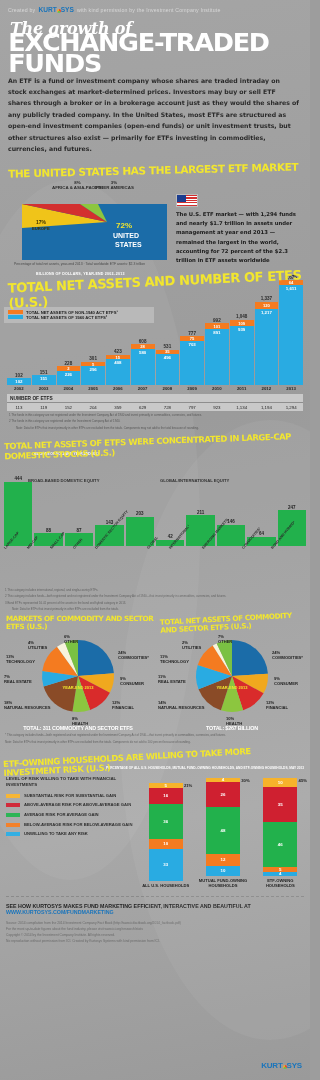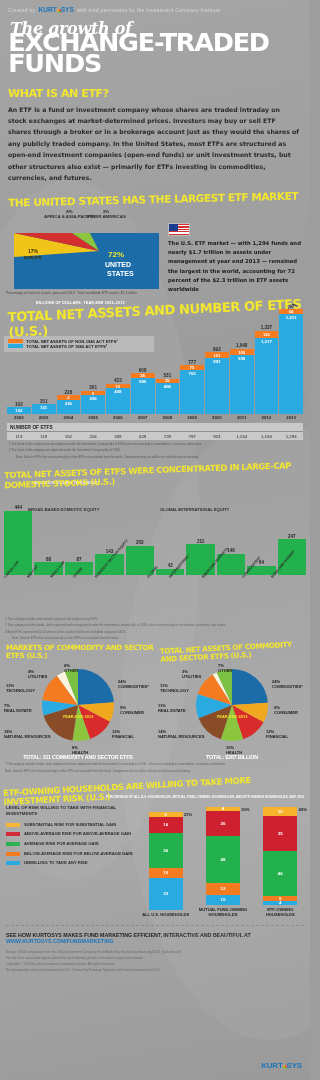--- a/index.html
+++ b/index.html
@@ -30,21 +30,21 @@
               transform:scaleX(1.02); transform-origin:left; margin-top:-6px; }
 
   .yellowhead { color:#f2e62e; font-weight:bold; font-family:"DejaVu Sans",sans-serif;
                 letter-spacing:-.4px; }
   .sec-q { font-size:11px; padding:12px 0 4px 8px; }
   .body-copy { color:#2a2a2a; font-size:6.2px; line-height:1.85; padding:0 10px 0 8px;
                font-weight:bold; font-family:"DejaVu Sans",sans-serif; }
 
   
   .h-us { font-size:10.5px; padding:9px 6px 2px 8px; transform:rotate(-1.4deg); }
-  .pie-row { display:flex; padding:2px 6px 0 4px; gap:4px; }
+  .pie-row { display:flex; padding:2px 6px 0 12px; gap:4px; }
   .pieblock { position:relative; width:160px; }
   .slicelabels { position:relative; height:18px; }
   .sl { position:absolute; font-size:4.4px; font-weight:bold; color:#2b2b2b;
         line-height:1.25; text-align:center; }
   .pieimg { position:relative; width:155px; height:62px; }
   .pieimg svg { display:block; }
   .pie-caption { font-size:3.4px; color:#4a4a4a; padding:2px 0 0 2px; }
   .us-txt { flex:1; font-size:5.3px; color:#1b1b1b; line-height:1.75; font-weight:bold;
             padding-top:14px; font-family:"DejaVu Sans",sans-serif; }
   .flag { width:22px;height:13px; position:relative; background:#fff; margin-bottom:3px;
@@ -147,21 +147,20 @@
 
   <div class="credit">
     <span>Created by</span>
     <span class="kbrand"><span>KURT</span><span class="kdot"></span><span>SYS</span></span>
     <span>with kind permission by the Investment Company Institute</span>
   </div>
 
   <div class="script">The growth of</div>
   <div class="bigtitle">EXCHANGE-TRADED FUNDS</div>
 
-  <div class="yellowhead sec-q">WHAT IS AN ETF?</div>
   <div class="body-copy">An ETF is a fund or investment company whose shares are traded intraday on stock exchanges at market-determined prices. Investors may buy or sell ETF shares through a broker or in a brokerage account just as they would the shares of any publicly traded company. In the United States, most ETFs are structured as open-end investment companies (open-end funds) or unit investment trusts, but other structures also exist — primarily for ETFs investing in commodities, currencies, and futures.</div>
 
   <div class="yellowhead h-us">THE UNITED STATES HAS THE LARGEST ETF MARKET</div>
   <div class="pie-row">
     <div class="pieblock">
       <div class="slicelabels">
         <div class="sl" style="left:40px;top:0;">
           <span>8%</span><br><span>AFRICA &amp; ASIA-PACIFIC</span>
         </div>
         <div class="sl" style="left:82px;top:0;">

